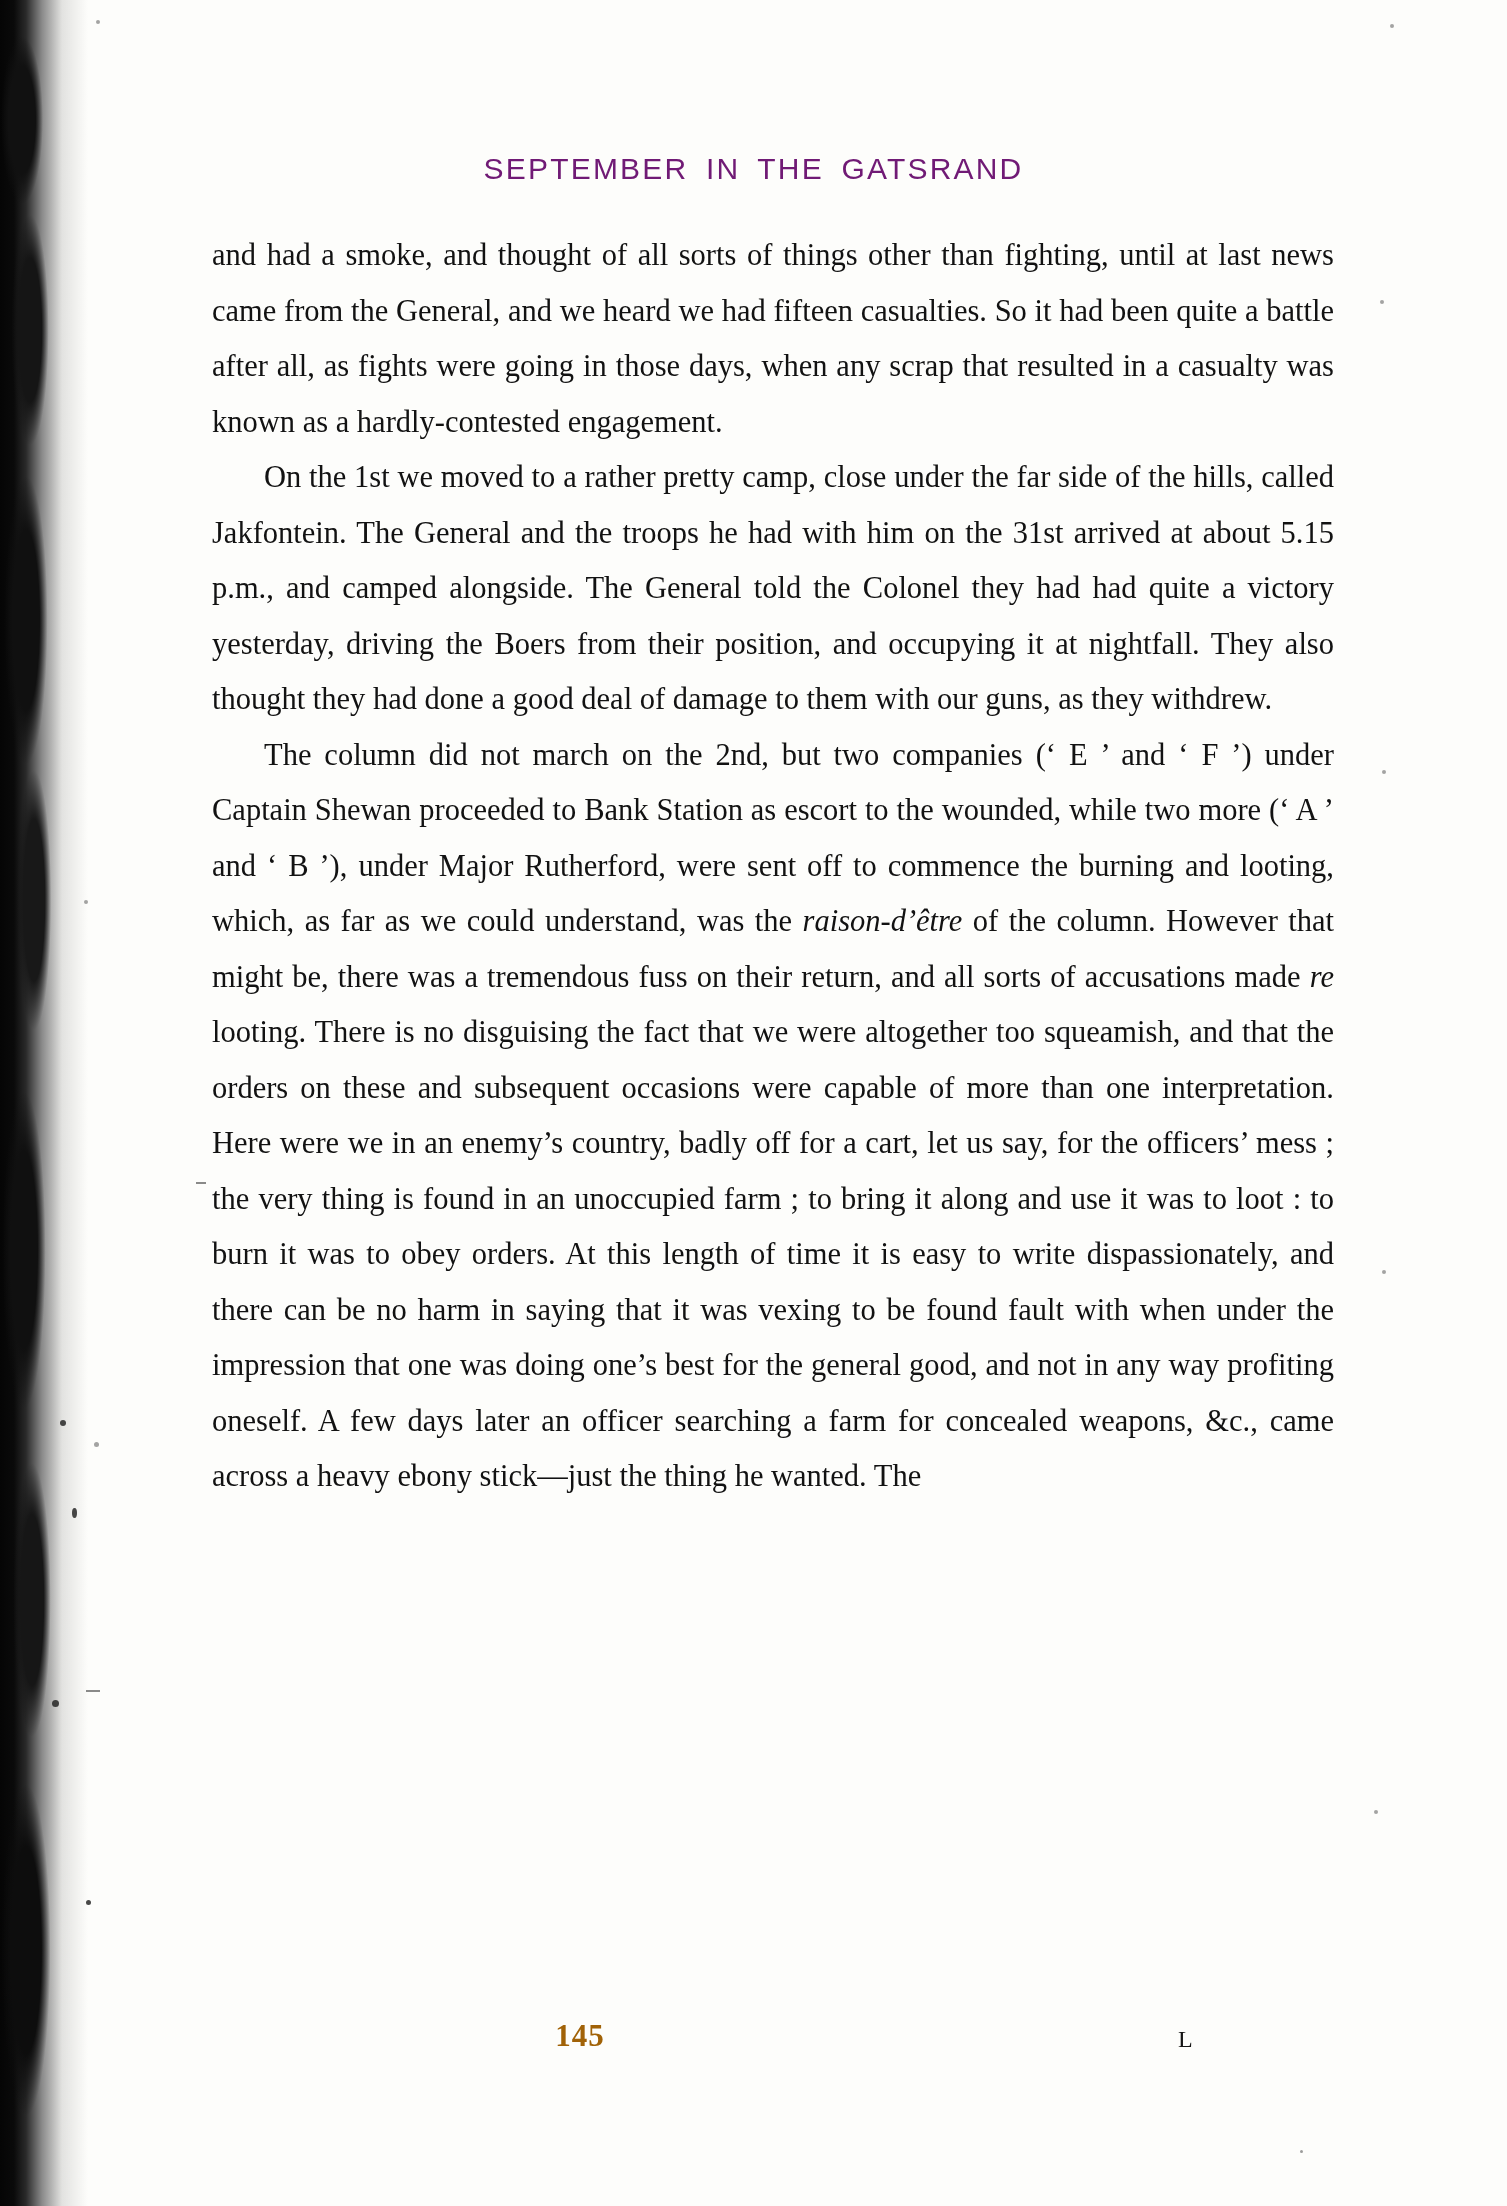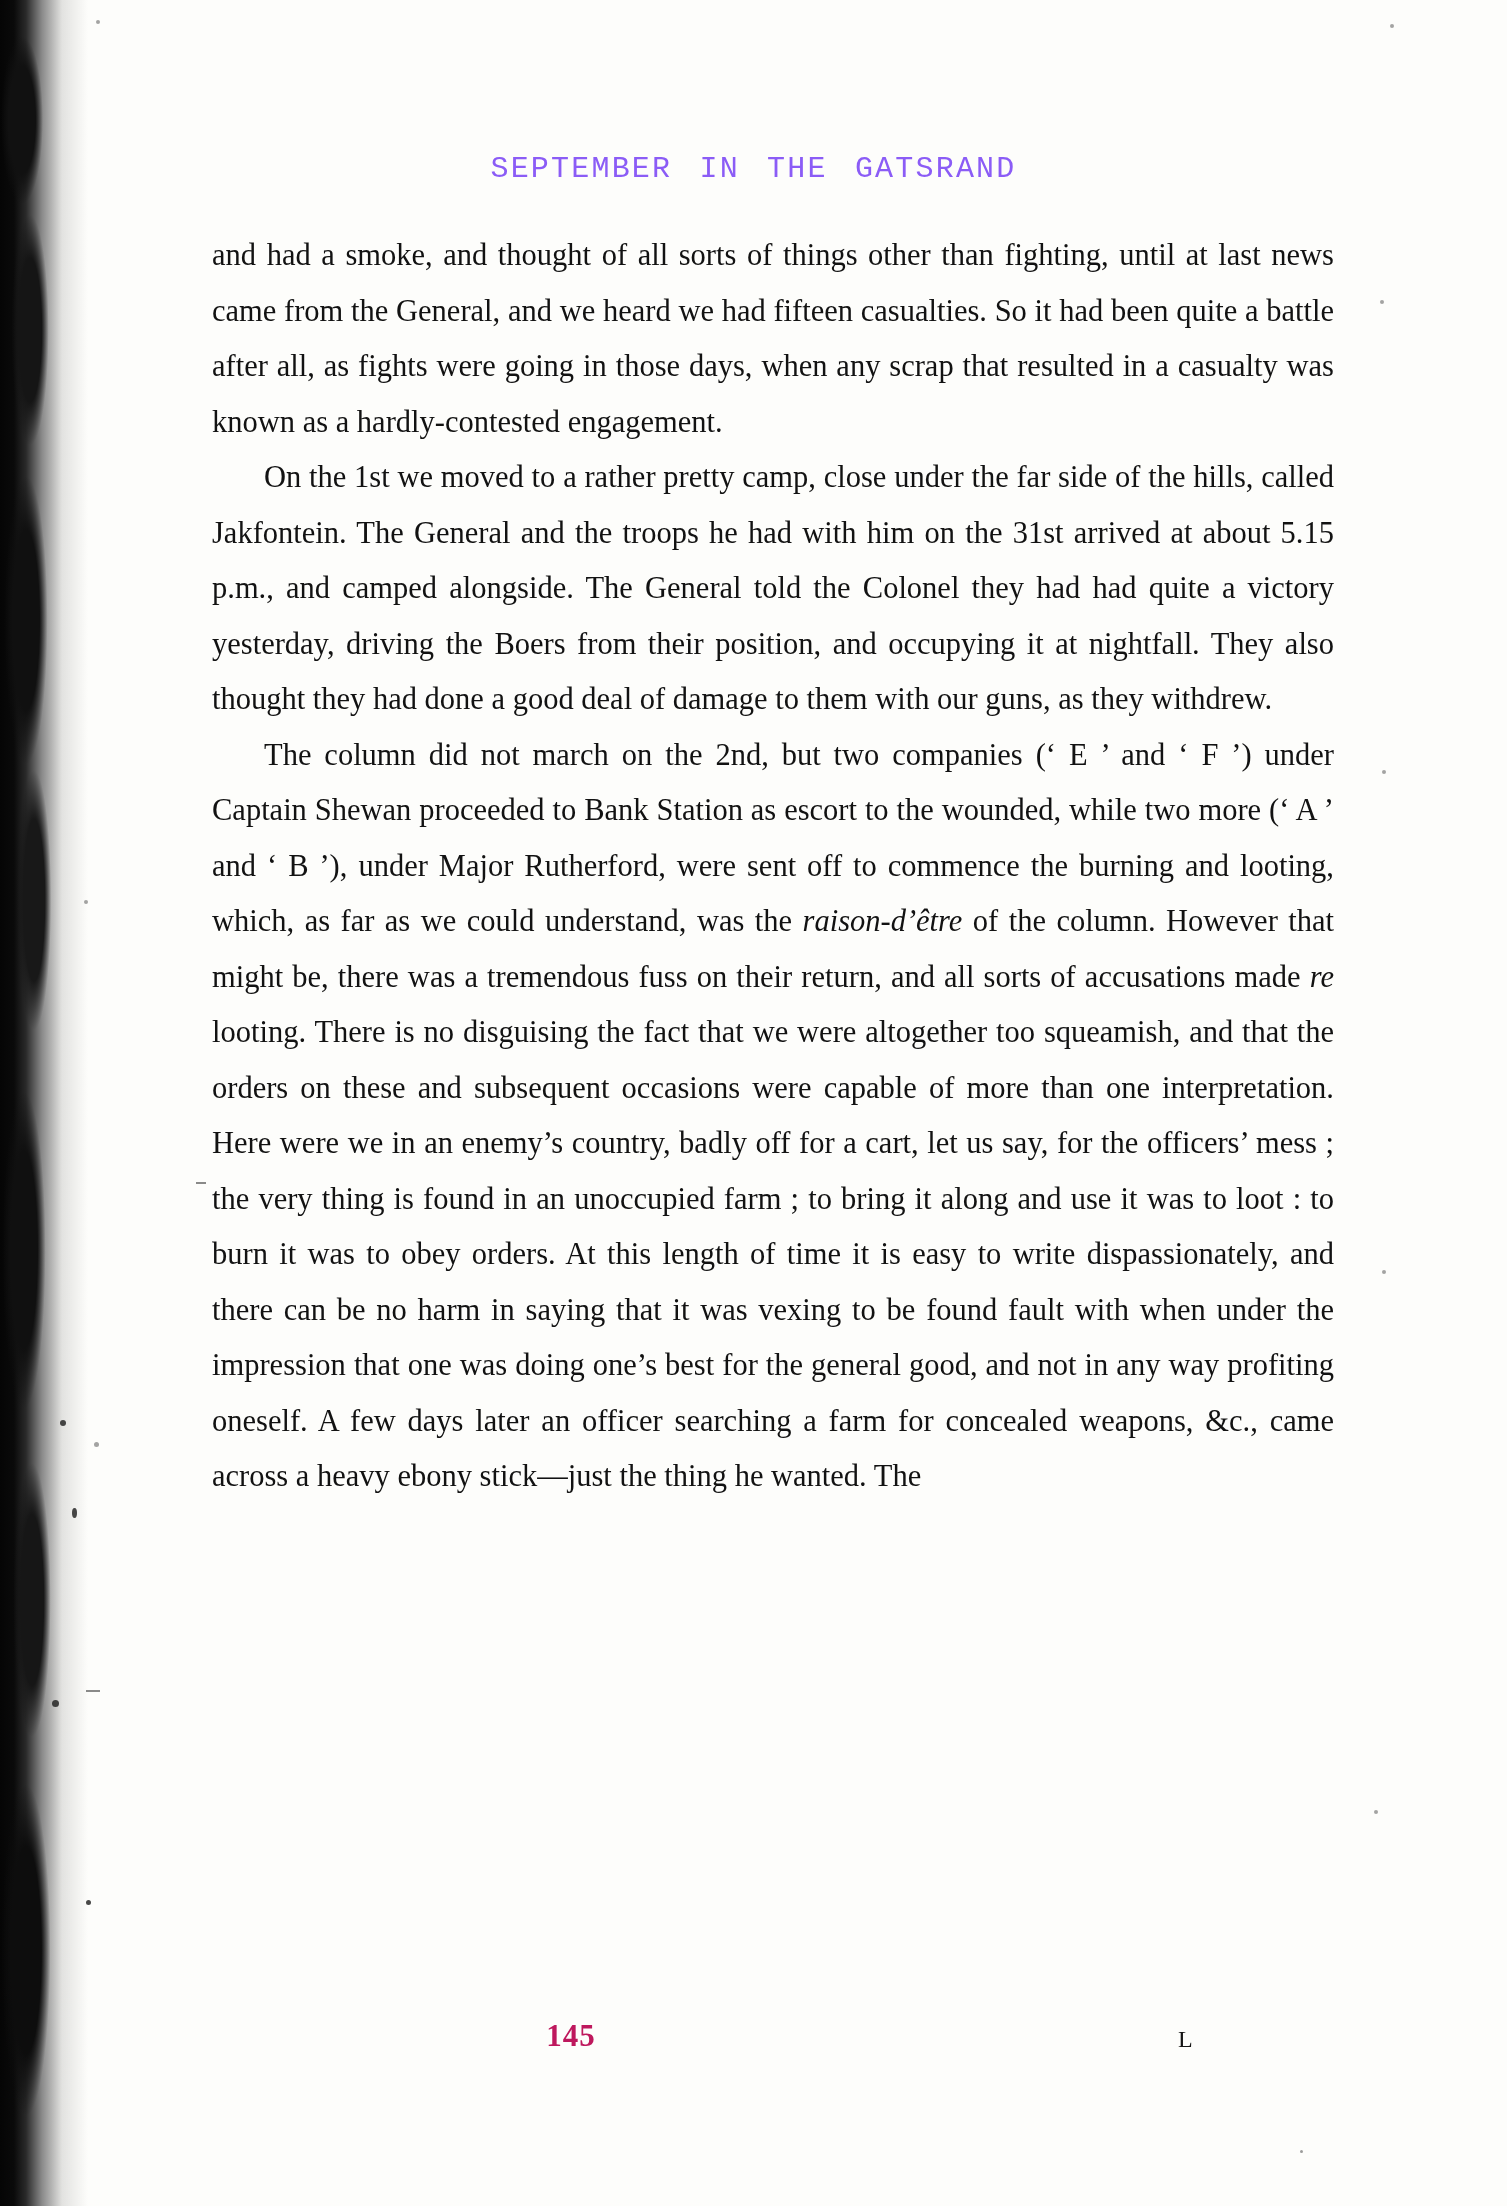--- a/index.html
+++ b/index.html
@@ -53,22 +53,22 @@
 
   .running-head {
     position: absolute;
     left: 0;
     top: 152px;
     width: 1507px;
     text-align: center;
     font-size: 30px;
     letter-spacing: 2.2px;
     word-spacing: 7px;
-    color: #8b5cf6;
-    font-family: Liberation Mono, monospace;
+    color: #701a75;
+    font-family: Liberation Sans, sans-serif;
   }
 
   .body-text {
     position: absolute;
     left: 212px;
     top: 228px;
     width: 1122px;
     color: #121212;
     font-size: 30.5px;
     line-height: 55.5px;
@@ -85,27 +85,27 @@
   }
   .body-text p + p {
     margin-top: 0;
   }
   .it {
     font-style: italic;
   }
 
   .folio {
     position: absolute;
-    left: 6px;
+    left: 15px;
     top: 2018px;
     width: 1130px;
     text-align: center;
     font-size: 31px;
     font-weight: bold;
-    color: #be185d;
+    color: #a16207;
     letter-spacing: 1px;
   }
   .signature {
     position: absolute;
     left: 1178px;
     top: 2026px;
     font-size: 24px;
     color: #151515;
     letter-spacing: 1px;
   }

